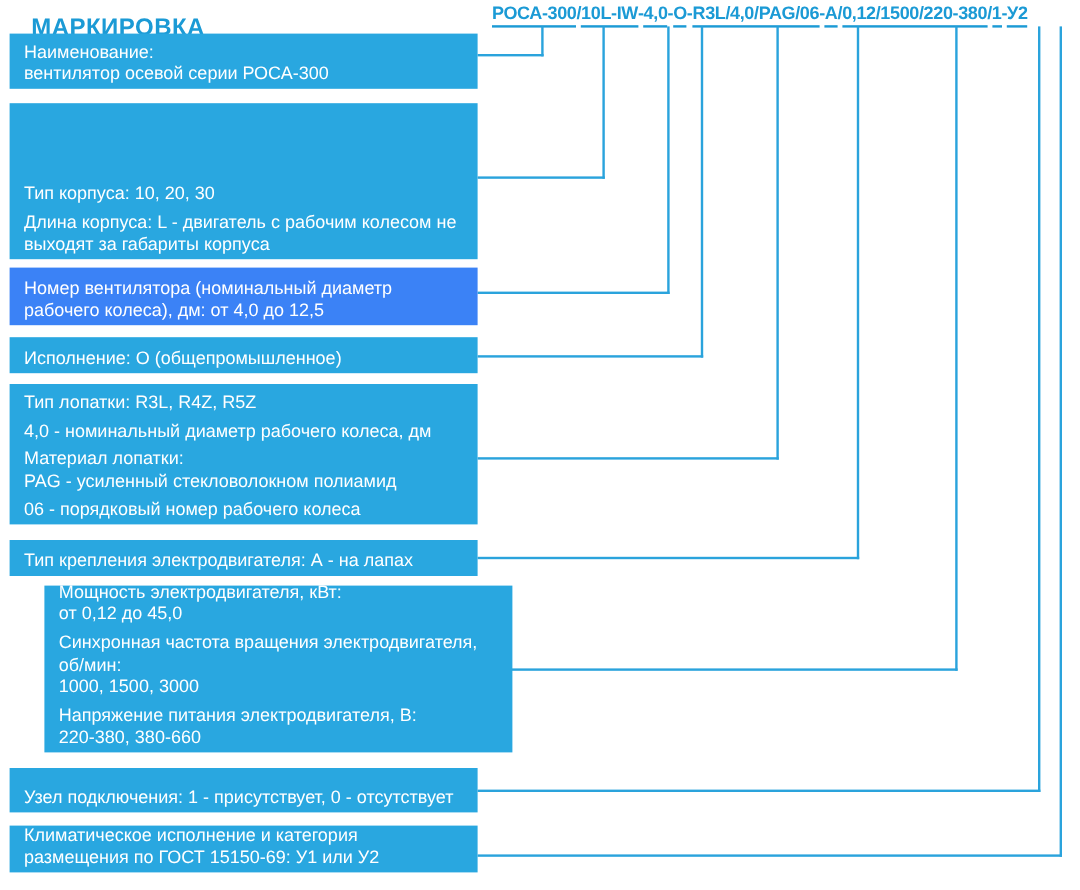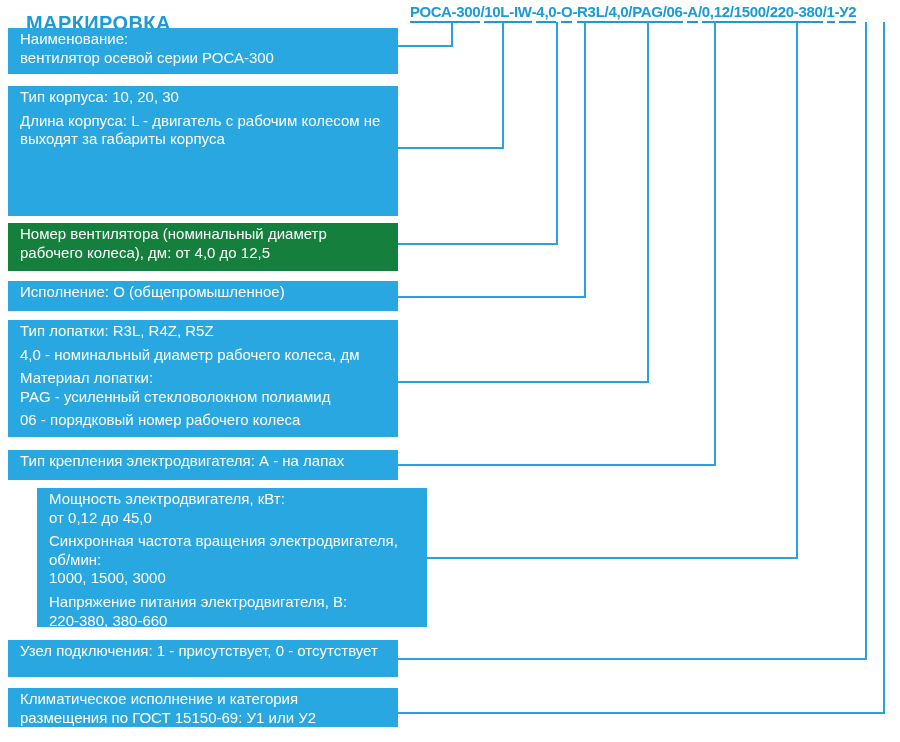--- a/index.html
+++ b/index.html
@@ -17,21 +17,21 @@
   .code{
     position:absolute;left:410px;top:3px;
     font-size:15px;font-weight:bold;letter-spacing:-0.3px;
     white-space:nowrap;
   }
   .code .seg{display:inline-block;padding-bottom:1px;border-bottom:2px solid transparent;}
   .code .seg.u{border-bottom-color:currentColor;}
   .lbox{
     position:absolute;left:8px;width:390px;
     box-sizing:border-box;
-    display:flex;flex-direction:column;justify-content:flex-start;
+    display:flex;flex-direction:column;justify-content:flex-end;
     gap:5px;
     padding:2px 8px 2px 12px;
     color:#ffffff;
     font-size:15px;line-height:1.24;
   }
   .lbox p{margin:0;white-space:pre-line;}
   .vline,.hline{position:absolute;}
 </style>
 </head>
 <body>
@@ -62,21 +62,21 @@
   <div id="boxes">
       <div class="lbox" style="top: 28px; height: 46px; background: rgb(41, 167, 224); color: rgb(255, 255, 255);">
         <p>Наименование:
 вентилятор осевой серии РОСА-300</p>
       </div>
       <div class="lbox" style="top: 86px; height: 130px; background: rgb(41, 167, 224); color: rgb(255, 255, 255);">
         <p>Тип корпуса: 10, 20, 30</p>
         <p>Длина корпуса: L - двигатель с рабочим колесом не
 выходят за габариты корпуса</p>
       </div>
-      <div class="lbox" style="top: 223px; height: 48px; background: #15803d; color: rgb(255, 255, 255);">
+      <div class="lbox" style="top: 223px; height: 48px; background: #3b82f6; color: rgb(255, 255, 255);">
         <p>Номер вентилятора (номинальный диаметр
 рабочего колеса), дм: от 4,0 до 12,5</p>
       </div>
       <div class="lbox" style="top: 281px; height: 30px; background: rgb(41, 167, 224); color: rgb(255, 255, 255);">
         <p>Исполнение: О (общепромышленное)</p>
       </div>
       <div class="lbox" style="top: 320px; height: 117px; background: rgb(41, 167, 224); color: rgb(255, 255, 255);">
         <p>Тип лопатки: R3L, R4Z, R5Z</p>
         <p>4,0 - номинальный диаметр рабочего колеса, дм</p>
         <p>Материал лопатки:

